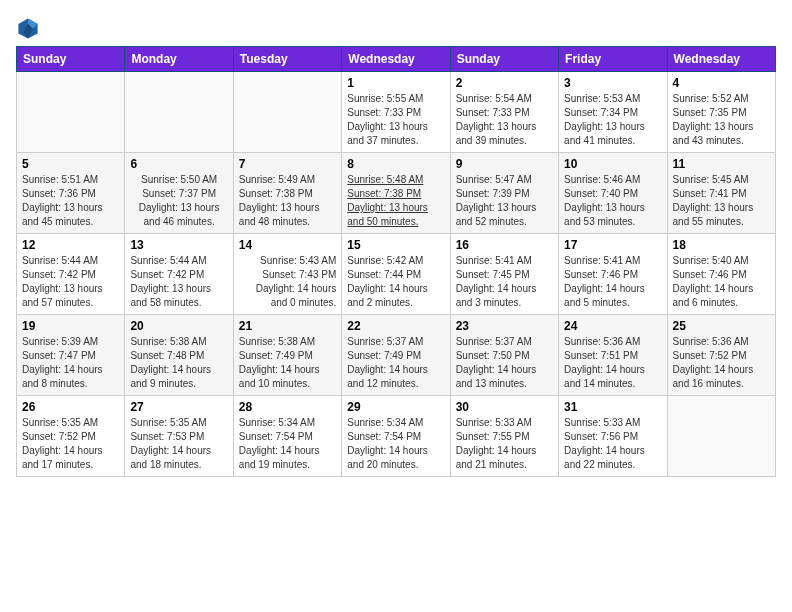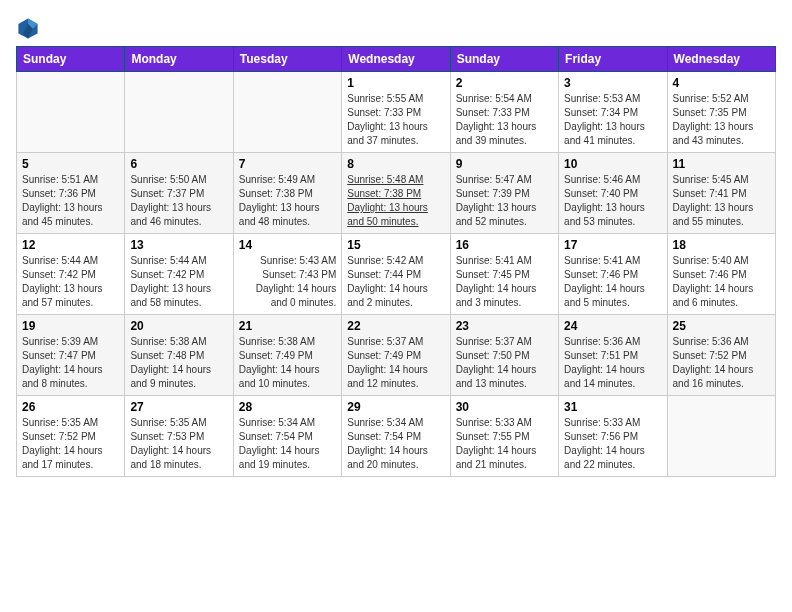--- a/index.html
+++ b/index.html
@@ -158,21 +158,21 @@
       </tr>
       <tr>
         <td>
           <span class="day-num">5</span>
           <div class="day-info" style="white-space: pre-line;">Sunrise: 5:51 AM
 Sunset: 7:36 PM
 Daylight: 13 hours and 45 minutes.</div>
         </td>
         <td>
           <span class="day-num">6</span>
-          <div class="day-info" style="white-space: pre-line;">Sunrise: 5:50 AM
+          <div class="day-info" style="white-space: pre-line; text-align: center;">Sunrise: 5:50 AM
 Sunset: 7:37 PM
 Daylight: 13 hours and 46 minutes.</div>
         </td>
         <td>
           <span class="day-num">7</span>
           <div class="day-info" style="white-space: pre-line;">Sunrise: 5:49 AM
 Sunset: 7:38 PM
 Daylight: 13 hours and 48 minutes.</div>
         </td>
         <td>

